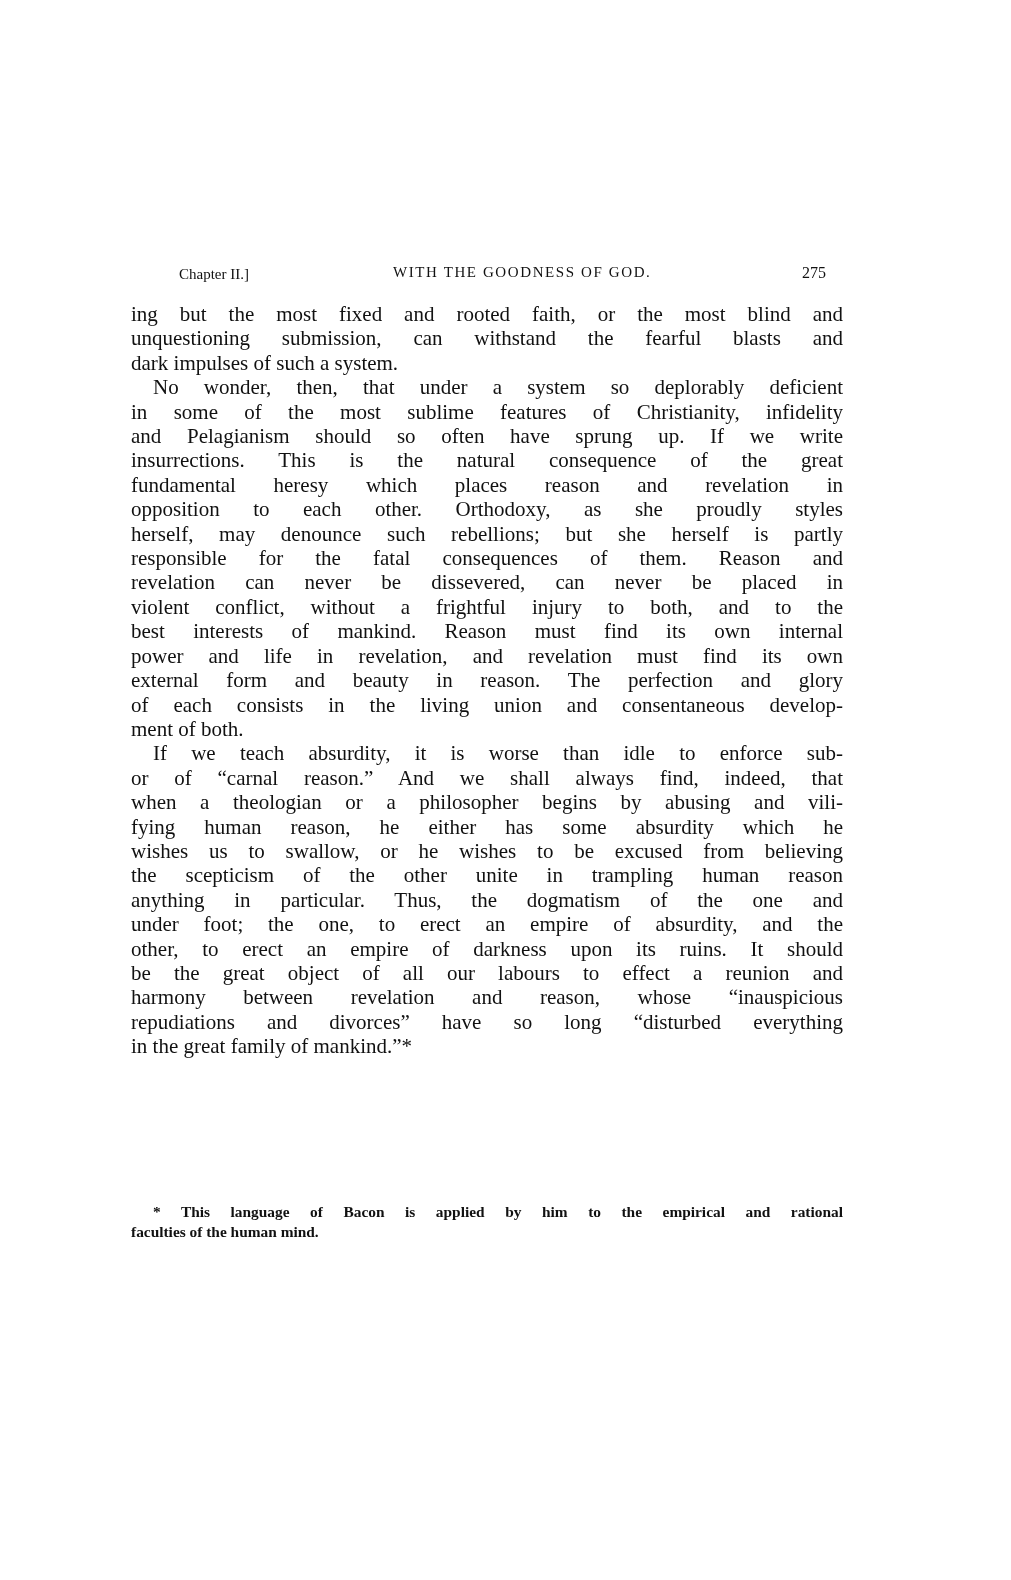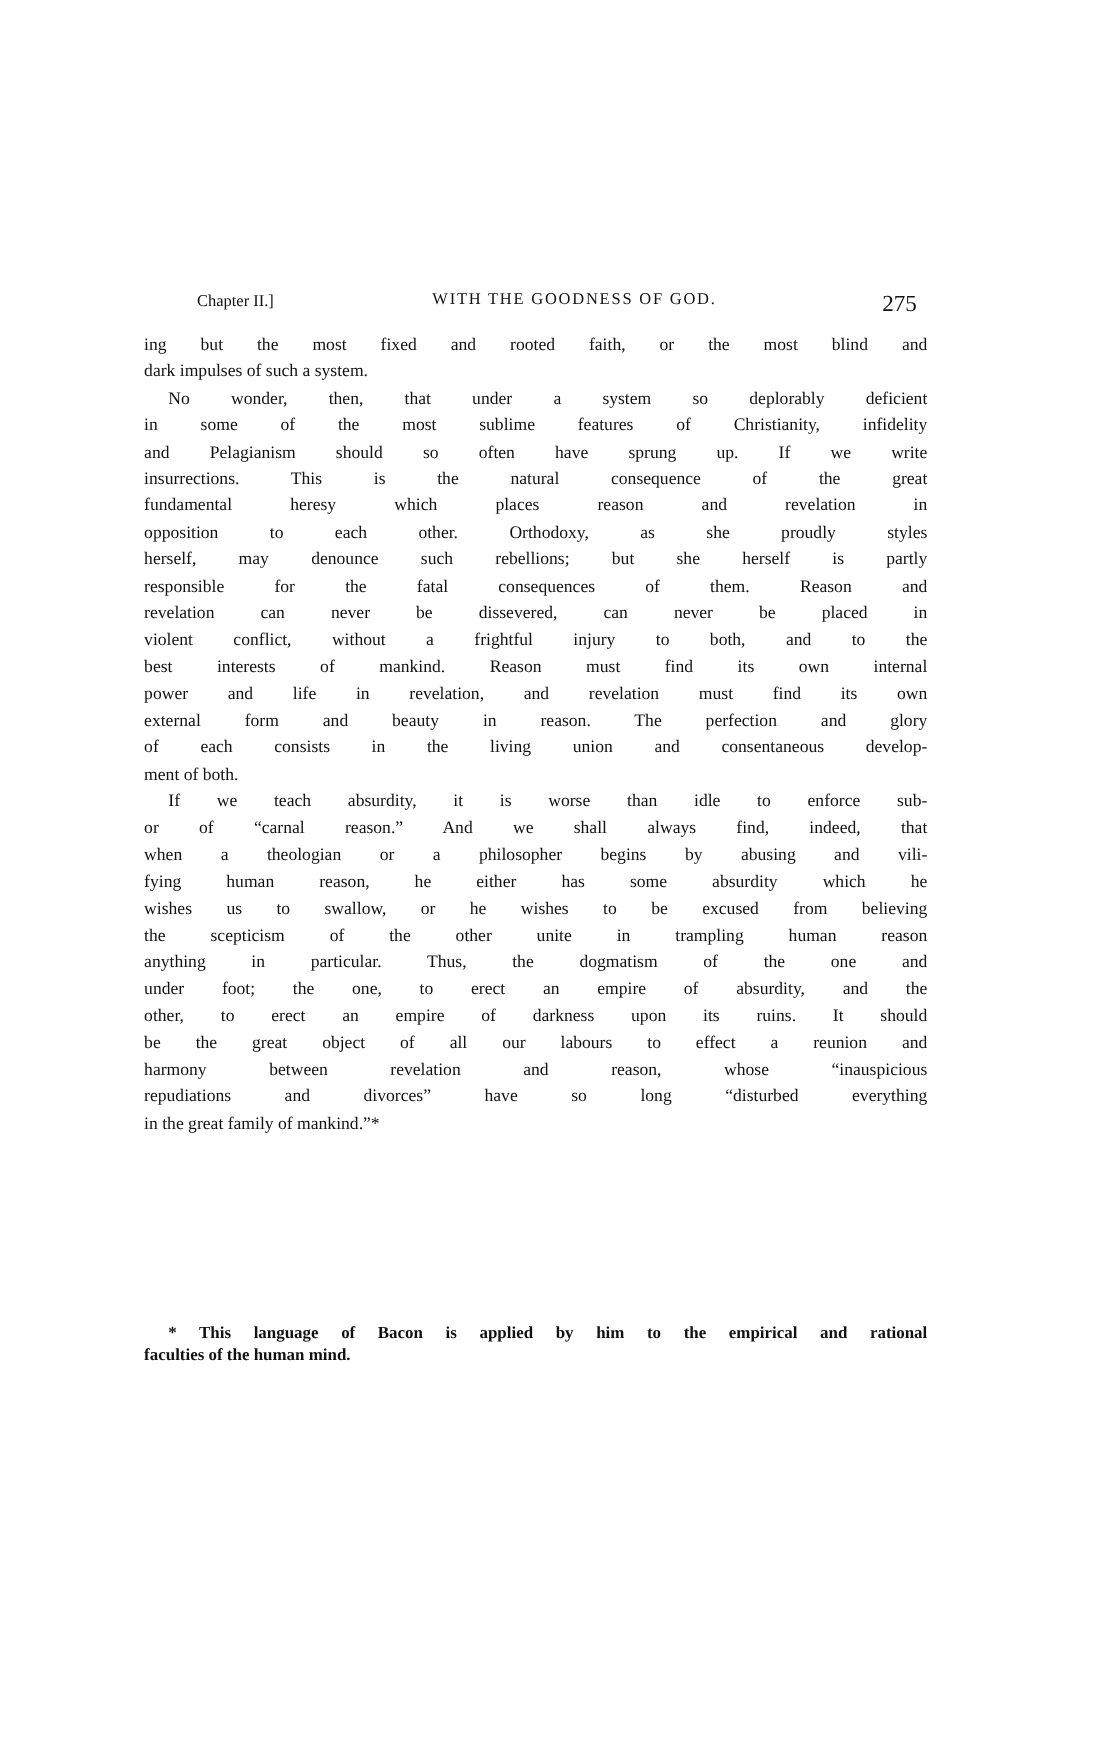--- a/index.html
+++ b/index.html
@@ -1,21 +1,21 @@
 <!DOCTYPE html>
 <html><head>
   <meta charset="utf-8">
   <style>
     html, body { margin:0; padding:0; background:#ffffff; }
     body { width:1011px; height:1580px; position:relative; overflow:hidden; font-family:"Liberation Serif","DejaVu Serif",serif; color:#111; }
     .header { position:absolute; top:262px; left:131px; width:700px; height:26px; font-size:15px;margin-left:48px; }
     .header .chap { position:absolute; left:0; top:4px; font-size:15px; }
     .header .title { position:absolute; left:214px; top:2px; font-size:15px; letter-spacing:1.6px; }
-    .header .pnum { position:absolute; left:623px; top:2px; font-size:21px; }
-    .body { position:absolute; top:302px; left:131px; width:712px; font-size:16px; line-height:24.4px; text-align:justify; }
+    .header .pnum { position:absolute; left:623px; top:2px; font-size:16px; }
+    .body { position:absolute; top:302px; left:131px; width:712px; font-size:21px; line-height:24.4px; text-align:justify; }
     .body p { margin:0; }
     .line { display:block; white-space:nowrap; text-align:justify; text-align-last:justify; }
     .line.last { text-align-last:left; }
     .indent { padding-left:22px; }
     .footnote { position:absolute; top:1202px; left:131px; width:712px; font-size:15.4px; line-height:20px; font-weight:bold; }
     .footnote .fl { display:block; white-space:nowrap; text-align:justify; text-align-last:justify; }
     .footnote .fl.last { text-align-last:left; }
     .fn1 { padding-left:22px; }
   </style>
 </head>
@@ -23,20 +23,21 @@
 
 <div class="header">
   <span class="chap">Chapter II.]</span>
   <span class="title">WITH THE GOODNESS OF GOD.</span>
   <span class="pnum">275</span>
 </div>
 
 <div class="body" id="body-text">
     <p>
       <span class="line">ing but the most fixed and rooted faith, or the most blind and</span>
+      <span class="line">unquestioning submission, can withstand the fearful blasts and</span>
       <span class="line last">dark impulses of such a system.</span>
     </p>
     <p>
       <span class="line indent">No wonder, then, that under a system so deplorably deficient</span>
       <span class="line">in some of the most sublime features of Christianity, infidelity</span>
       <span class="line">and Pelagianism should so often have sprung up. If we write</span>
       <span class="line">insurrections. This is the natural consequence of the great</span>
       <span class="line">fundamental heresy which places reason and revelation in</span>
       <span class="line">opposition to each other. Orthodoxy, as she proudly styles</span>
       <span class="line">herself, may denounce such rebellions; but she herself is partly</span>

